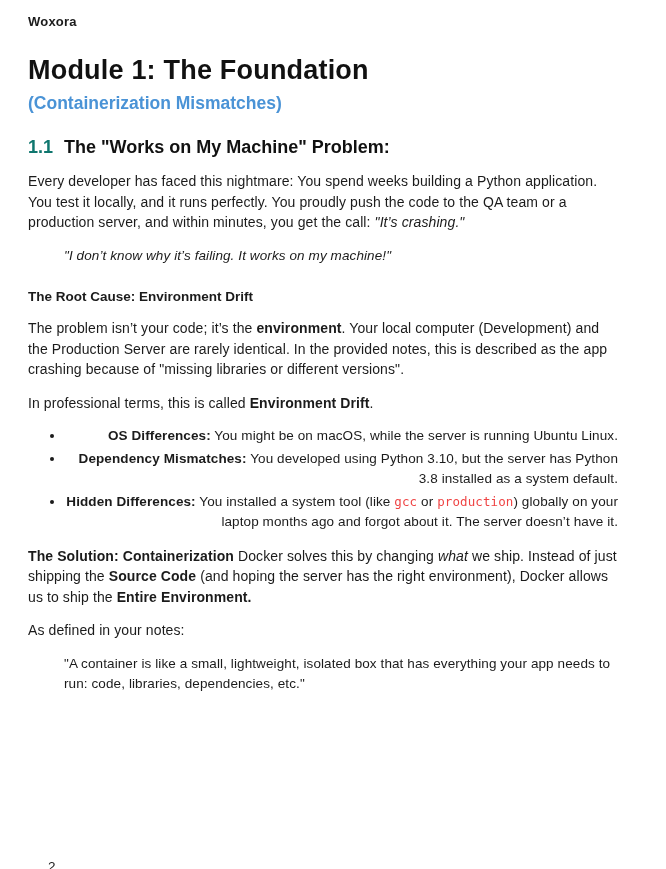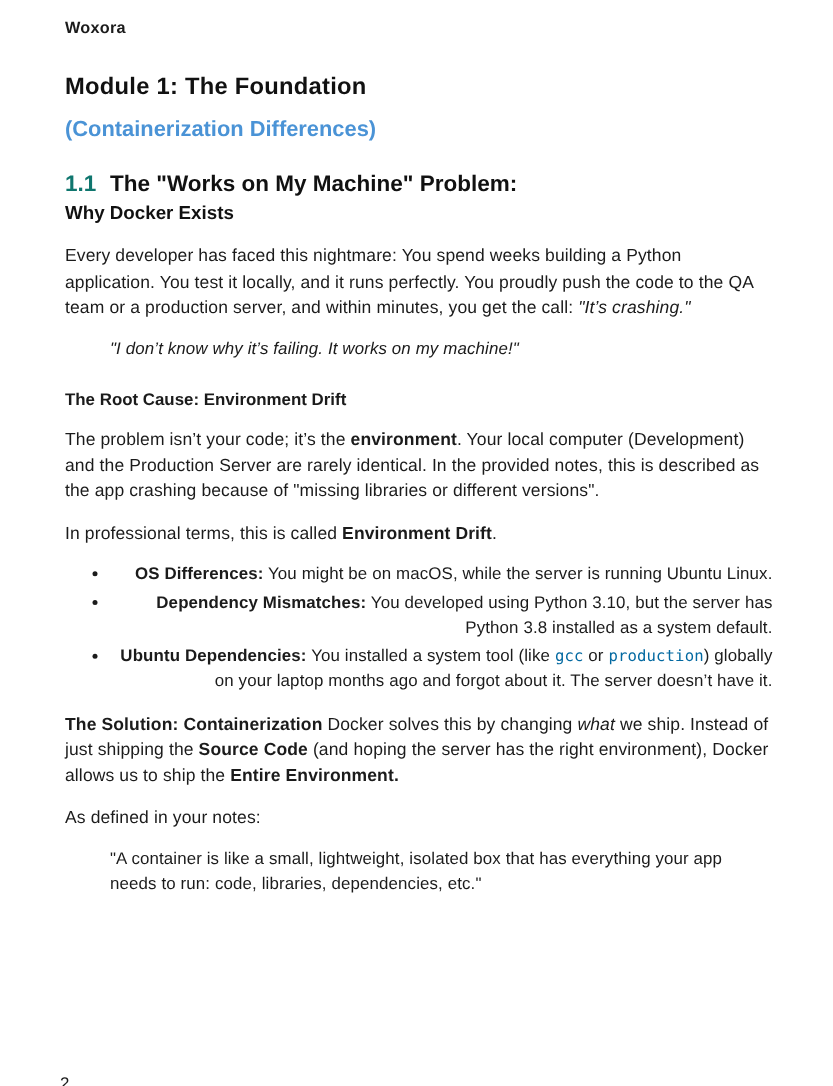--- a/index.html
+++ b/index.html
@@ -12,32 +12,32 @@
     height: 869px;
     overflow: hidden;
     font-family: "Liberation Sans", "DejaVu Sans", sans-serif;
     color: #1b1b1b;
   }
   .page {
     position: relative;
     box-sizing: border-box;
     width: 666px;
     height: 869px;
-    padding: 15px 48px 0 52px;
+    padding: 15px 48px 0 28px;
     background: #ffffff;
   }
   .brand {
     font-size: 13px;
     font-weight: 700;
     line-height: 14px;
     letter-spacing: 0.2px;
   }
   .doc-title {
     margin: 28px 0 0 0;
-    font-size: 19px;
+    font-size: 27px;
     font-weight: 700;
     line-height: 26px;
     letter-spacing: 0.2px;
     color: #111111;
   }
   .doc-subtitle {
     margin: 10px 0 0 0;
     font-size: 17.5px;
     font-weight: 700;
     line-height: 20px;
@@ -91,62 +91,61 @@
   }
   .bullet-list li + li {
     margin-top: 2px;
   }
   .run-normal {}
   .run-bold { font-weight: 700; }
   .run-italic { font-style: italic; }
   .run-code {
     font-family: "DejaVu Sans Mono", "Liberation Mono", monospace;
     font-size: 12.5px;
-    color: #0369a1;
+    color: #ef4444;
   }
   .page-number {
     position: absolute;
     left: 48px;
     top: 857px;
     font-size: 13.5px;
     line-height: 19px;
   }
 </style>
 </head>
 <body>
 
 <div class="page">
 
   <div class="brand">Woxora</div>
 
   <h1 class="doc-title">Module 1: The Foundation</h1>
 
-  <h2 class="doc-subtitle">(Containerization Differences)</h2>
+  <h2 class="doc-subtitle">(Containerization Mismatches)</h2>
 
   <h3 class="section-heading">
     <span class="section-number">1.1</span><span>The "Works on My Machine" Problem:</span>
-    <span class="section-subtitle">Why Docker Exists</span>
   </h3>
 
 
   <p class="body-text"><span class="run-normal">Every developer has faced this nightmare: You spend weeks building a Python application. You test it locally, and it runs perfectly. You proudly push the code to the QA team or a production server, and within minutes, you get the call: </span><span class="run-italic">"It’s crashing."</span></p>
 
 
   <p class="block-quote"><span class="run-italic">"I don’t know why it’s failing. It works on my machine!"</span></p>
 
   <h4 class="sub-heading">The Root Cause: Environment Drift</h4>
 
   <p class="body-text"><span class="run-normal">The problem isn’t your code; it’s the </span><span class="run-bold">environment</span><span class="run-normal">. Your local computer (Development) and the Production Server are rarely identical. In the provided notes, this is described as the app crashing because of "missing libraries or different versions".</span></p>
 
   <p class="body-text"><span class="run-normal">In professional terms, this is called </span><span class="run-bold">Environment Drift</span><span class="run-normal">.</span></p>
 
   <ul class="bullet-list">
     <li><span class="run-bold">OS Differences:</span><span class="run-normal"> You might be on macOS, while the server is running Ubuntu Linux.</span></li>
     <li><span class="run-bold">Dependency Mismatches:</span><span class="run-normal"> You developed using Python 3.10, but the server has Python 3.8 installed as a system default.</span></li>
-    <li><span class="run-bold">Ubuntu Dependencies:</span><span class="run-normal"> You installed a system tool (like </span><span class="run-code">gcc</span><span class="run-normal"> or </span><span class="run-code">production</span><span class="run-normal">) globally on your laptop months ago and forgot about it. The server doesn’t have it.</span></li>
+    <li><span class="run-bold">Hidden Differences:</span><span class="run-normal"> You installed a system tool (like </span><span class="run-code">gcc</span><span class="run-normal"> or </span><span class="run-code">production</span><span class="run-normal">) globally on your laptop months ago and forgot about it. The server doesn’t have it.</span></li>
   </ul>
 
   <p class="body-text"><span class="run-bold">The Solution: Containerization</span><span class="run-normal"> Docker solves this by changing </span><span class="run-italic">what</span><span class="run-normal"> we ship. Instead of just shipping the </span><span class="run-bold">Source Code</span><span class="run-normal"> (and hoping the server has the right environment), Docker allows us to ship the </span><span class="run-bold">Entire Environment.</span></p>
 
   <p class="body-text">As defined in your notes:</p>
 
   <p class="block-quote"><span class="run-normal">"A container is like a small, lightweight, isolated box that has everything your app needs to run: code, libraries, dependencies, etc."</span></p>
 
   <div class="page-number">2</div>
 

